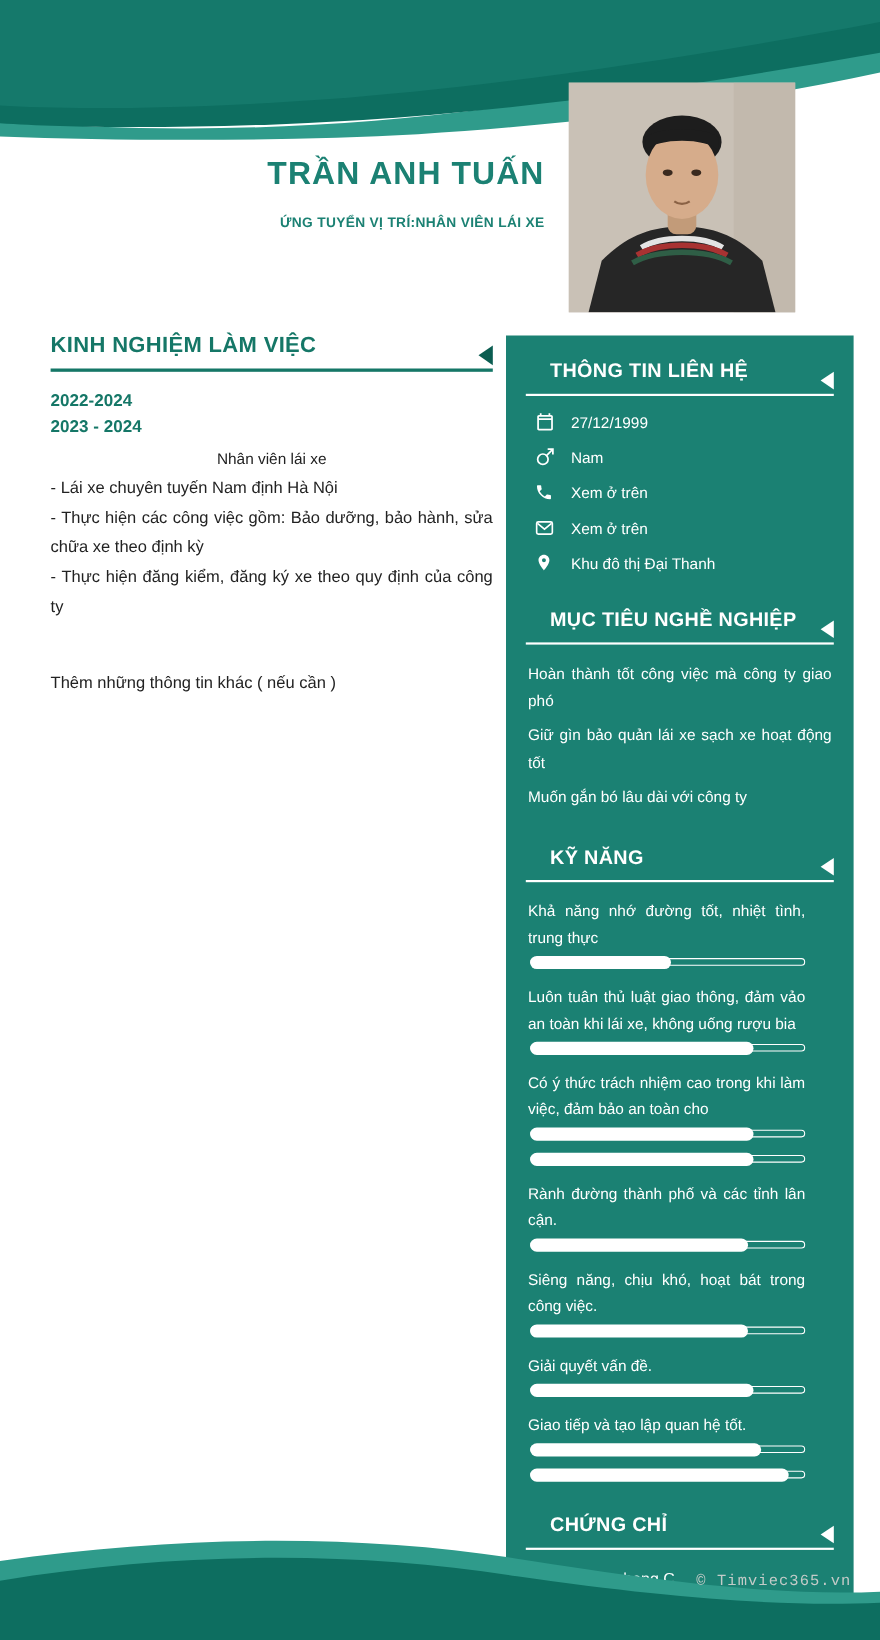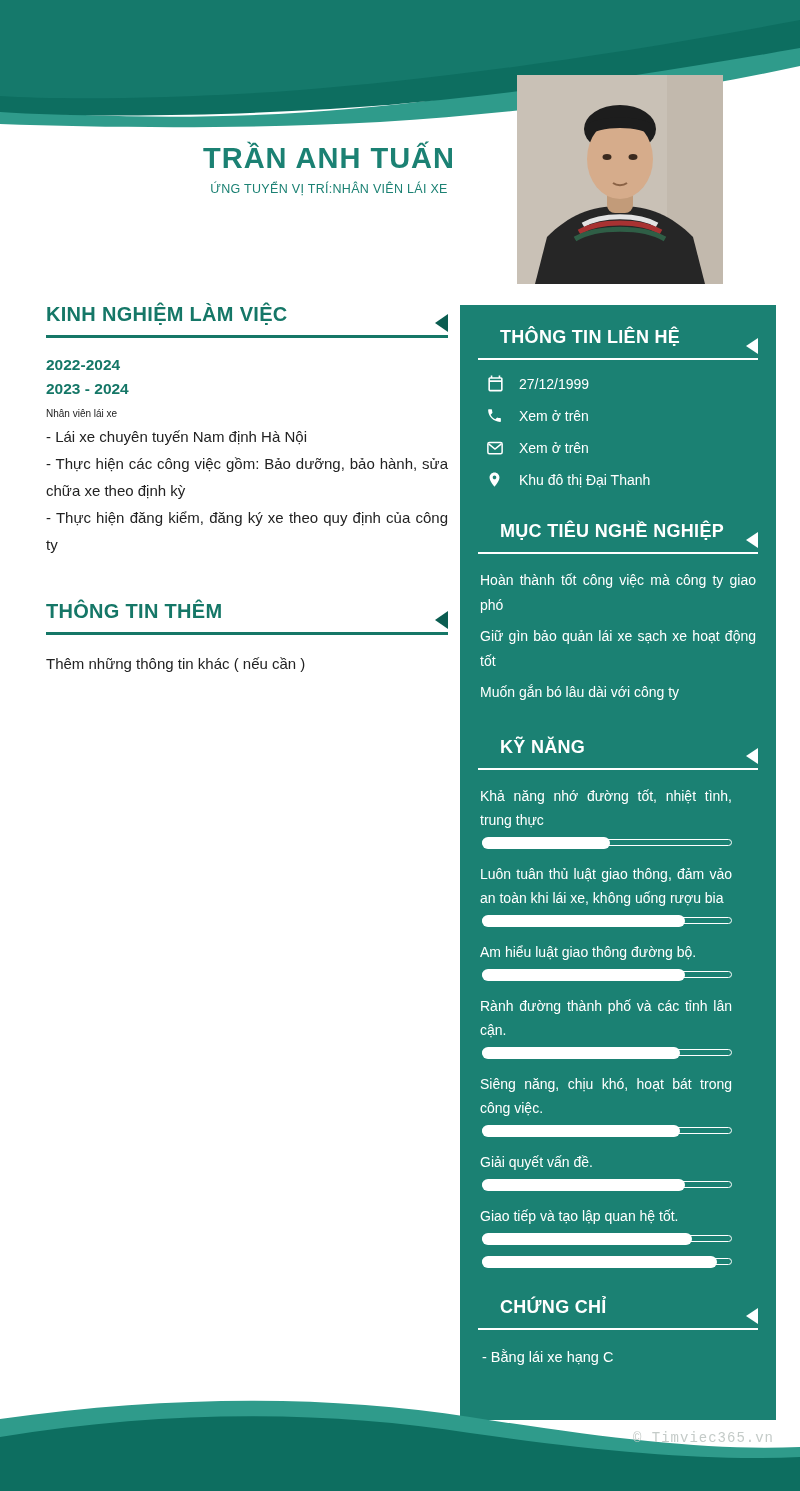--- a/index.html
+++ b/index.html
@@ -15,34 +15,34 @@
     overflow: hidden;
   }
 
   
   .top-wave { position: absolute; top: 0; left: 0; width: 800px; height: 140px; z-index: 1; }
   .bottom-wave { position: absolute; bottom: 0; left: 0; width: 800px; height: 100px; z-index: 6; }
 
   
   .name-block {
     position: absolute;
-    left: 144px; top: 142px; width: 370px;
-    text-align: center;
+    left: 125px; top: 142px; width: 370px;
+    text-align: right;
     z-index: 2;
   }
   .cv-name {
     font-size: 29px;
     font-weight: bold;
     color: #1b8173;
     letter-spacing: 1px;
   }
   .cv-subtitle {
-    margin-top: 7px;
+    margin-top: 20px;
     font-size: 12.5px;
-    font-weight: normal;
+    font-weight: bold;
     color: #1b8173;
     letter-spacing: 0.3px;
   }
   .photo-frame {
     position: absolute;
     left: 517px; top: 75px;
     width: 206px; height: 209px;
     z-index: 3;
     background: #c9c1b6;
     overflow: hidden;
@@ -68,21 +68,21 @@
     position: absolute; right: 0; bottom: 3px;
     width: 0; height: 0;
     border-top: 9px solid transparent;
     border-bottom: 9px solid transparent;
     border-right: 13px solid #0b5d51;
   }
   .period {
     color: #157767; font-weight: bold;
     font-size: 15.5px; line-height: 1.55;
   }
-  .role-line { color: #222; font-size: 10px; line-height: 1.8; margin-top: 4px; }
+  .role-line { color: #222; font-size: 14px; line-height: 1.8; margin-top: 4px; text-align: center; }
   .bullet { color: #222; font-size: 15px; line-height: 1.8; text-align: justify; }
   .section-gap { margin-top: 42px; }
   .plain-text { color: #222; font-size: 15px; line-height: 1.8; }
 
   
   .sidebar {
     position: absolute;
     left: 460px; top: 305px; width: 316px;
     min-height: 1115px;
     background: #1b8173;
@@ -194,24 +194,20 @@
       </div>
       <div class="period">2022-2024</div>
       <div class="period">2023 - 2024</div>
       <div class="role-line">Nhân viên lái xe</div>
       <div class="bullet">- Lái xe chuyên tuyến Nam định Hà Nội</div>
       <div class="bullet">- Thực hiện các công việc gồm: Bảo dưỡng, bảo hành, sửa chữa xe theo định kỳ</div>
       <div class="bullet">- Thực hiện đăng kiểm, đăng ký xe theo quy định của công ty</div>
     </div>
 
     <div class="section-gap">
-      <div class="l-heading">
-        <span>THÔNG TIN THÊM</span>
-        <span class="tri"></span>
-      </div>
       <div class="plain-text">Thêm những thông tin khác ( nếu cần )</div>
     </div>
 
   </div>
 
   <div class="sidebar">
 
     <div>
       <div class="s-heading">
         <span>THÔNG TIN LIÊN HỆ</span>
@@ -220,20 +216,30 @@
 
       <div class="contact-row">
         <span class="cicon">
           <svg width="19" height="19" viewBox="0 0 24 24">
               <path fill="#ffffff" d="M19 4h-1V2h-2v2H8V2H6v2H5c-1.1 0-2 .9-2 2v14c0 1.1.9 2 2 2h14c1.1 0 2-.9 2-2V6c0-1.1-.9-2-2-2zm0 16H5V10h14v10zM5 8V6h14v2H5z"></path>
             </svg>
         </span>
         <span>27/12/1999</span>
       </div>
 
+      <div class="contact-row">
+        <span class="cicon">
+          <svg width="19" height="19" viewBox="0 0 24 24">
+              <circle cx="9.5" cy="14.5" r="6" fill="none" stroke="#ffffff" stroke-width="2"></circle>
+              <line x1="14" y1="10" x2="20.5" y2="3.5" stroke="#ffffff" stroke-width="2"></line>
+              <path d="M15 3h6v6" fill="none" stroke="#ffffff" stroke-width="2"></path>
+            </svg>
+        </span>
+        <span>Nam</span>
+      </div>
 
       <div class="contact-row">
         <span class="cicon">
           <svg width="17" height="17" viewBox="0 0 24 24">
               <path fill="#ffffff" d="M6.6 10.8c1.4 2.8 3.8 5.1 6.6 6.6l2.2-2.2c.3-.3.7-.4 1-.2 1.1.4 2.3.6 3.6.6.6 0 1 .4 1 1V20c0 .6-.4 1-1 1C10.6 21 3 13.4 3 4c0-.6.4-1 1-1h3.5c.6 0 1 .4 1 1 0 1.2.2 2.4.6 3.6.1.3 0 .7-.2 1l-2.3 2.2z"></path>
             </svg>
         </span>
         <span>Xem ở trên</span>
       </div>
 
@@ -279,21 +285,26 @@
           <div class="skill-fill" style="width: 52%;"></div>
         </div>
       </div>
       <div class="skill">
         <div class="skill-label">Luôn tuân thủ luật giao thông, đảm vảo an toàn khi lái xe, không uống rượu bia</div>
         <div class="skill-bar">
           <div class="skill-fill" style="width: 82%;"></div>
         </div>
       </div>
       <div class="skill">
-        <div class="skill-label">Am hiểu luật giao thông đường bộ.</div>
+        <div class="skill-label">Có ý thức trách nhiệm cao trong khi làm việc, đảm bảo an toàn cho</div>
+        <div class="skill-bar">
+          <div class="skill-fill" style="width: 82%;"></div>
+        </div>
+      </div>
+      <div class="skill">
         <div class="skill-bar">
           <div class="skill-fill" style="width: 82%;"></div>
         </div>
       </div>
       <div class="skill">
         <div class="skill-label">Rành đường thành phố và các tỉnh lân cận.</div>
         <div class="skill-bar">
           <div class="skill-fill" style="width: 80%;"></div>
         </div>
       </div>

